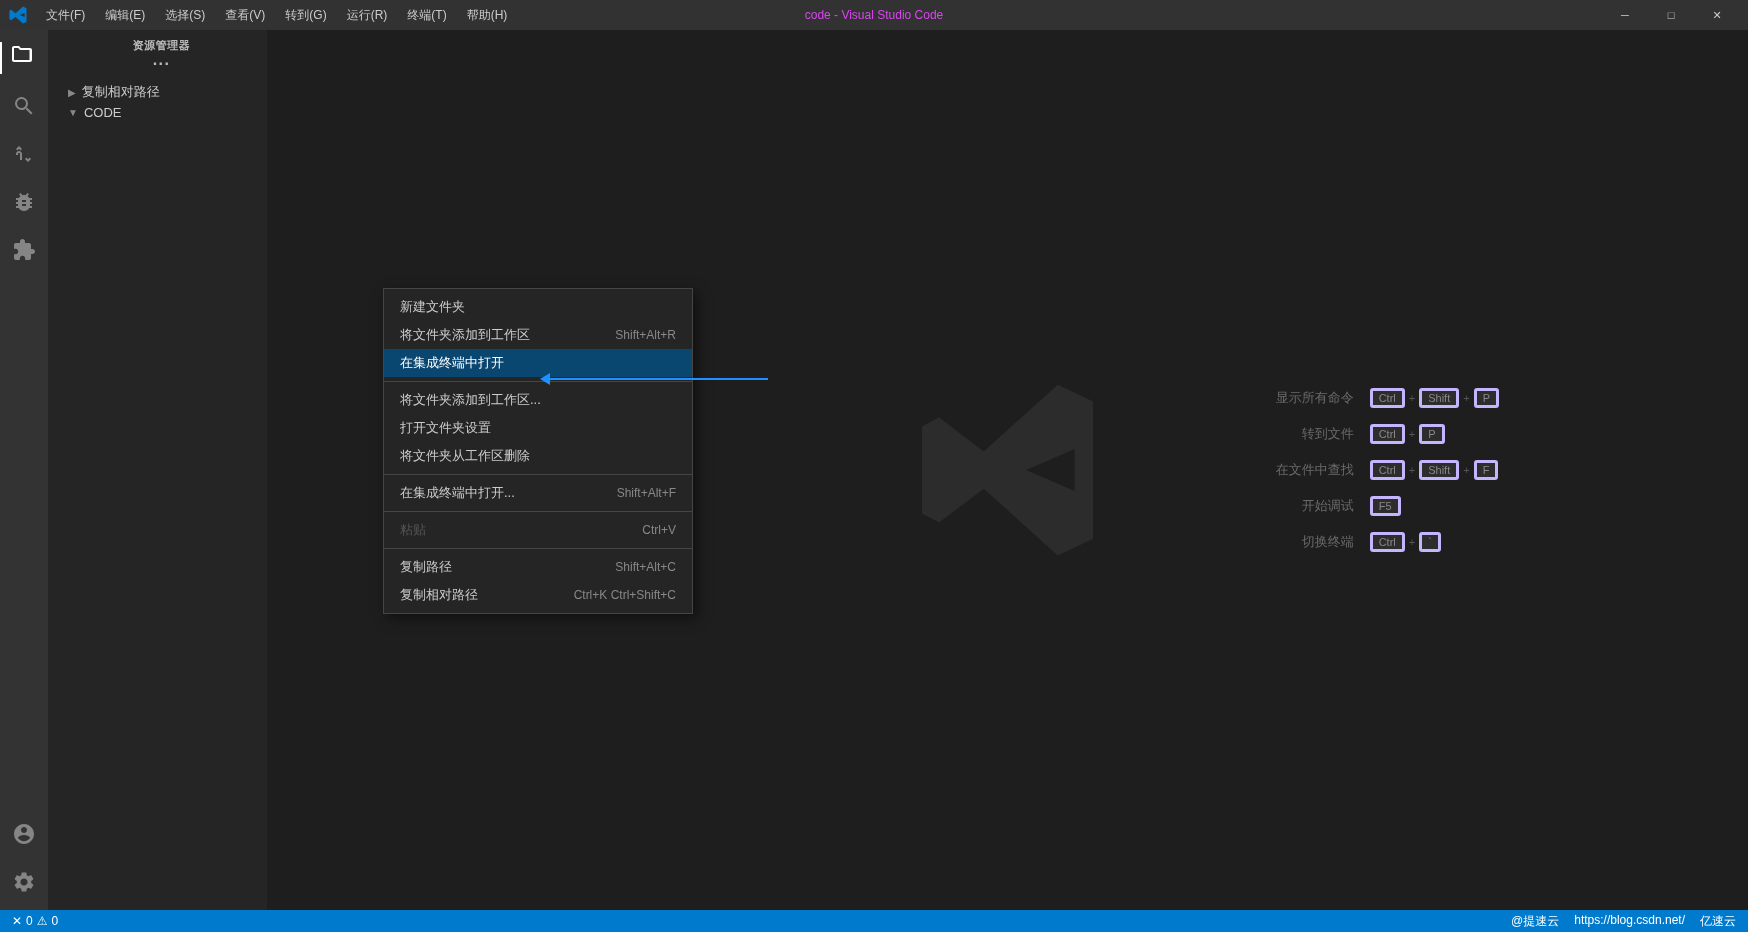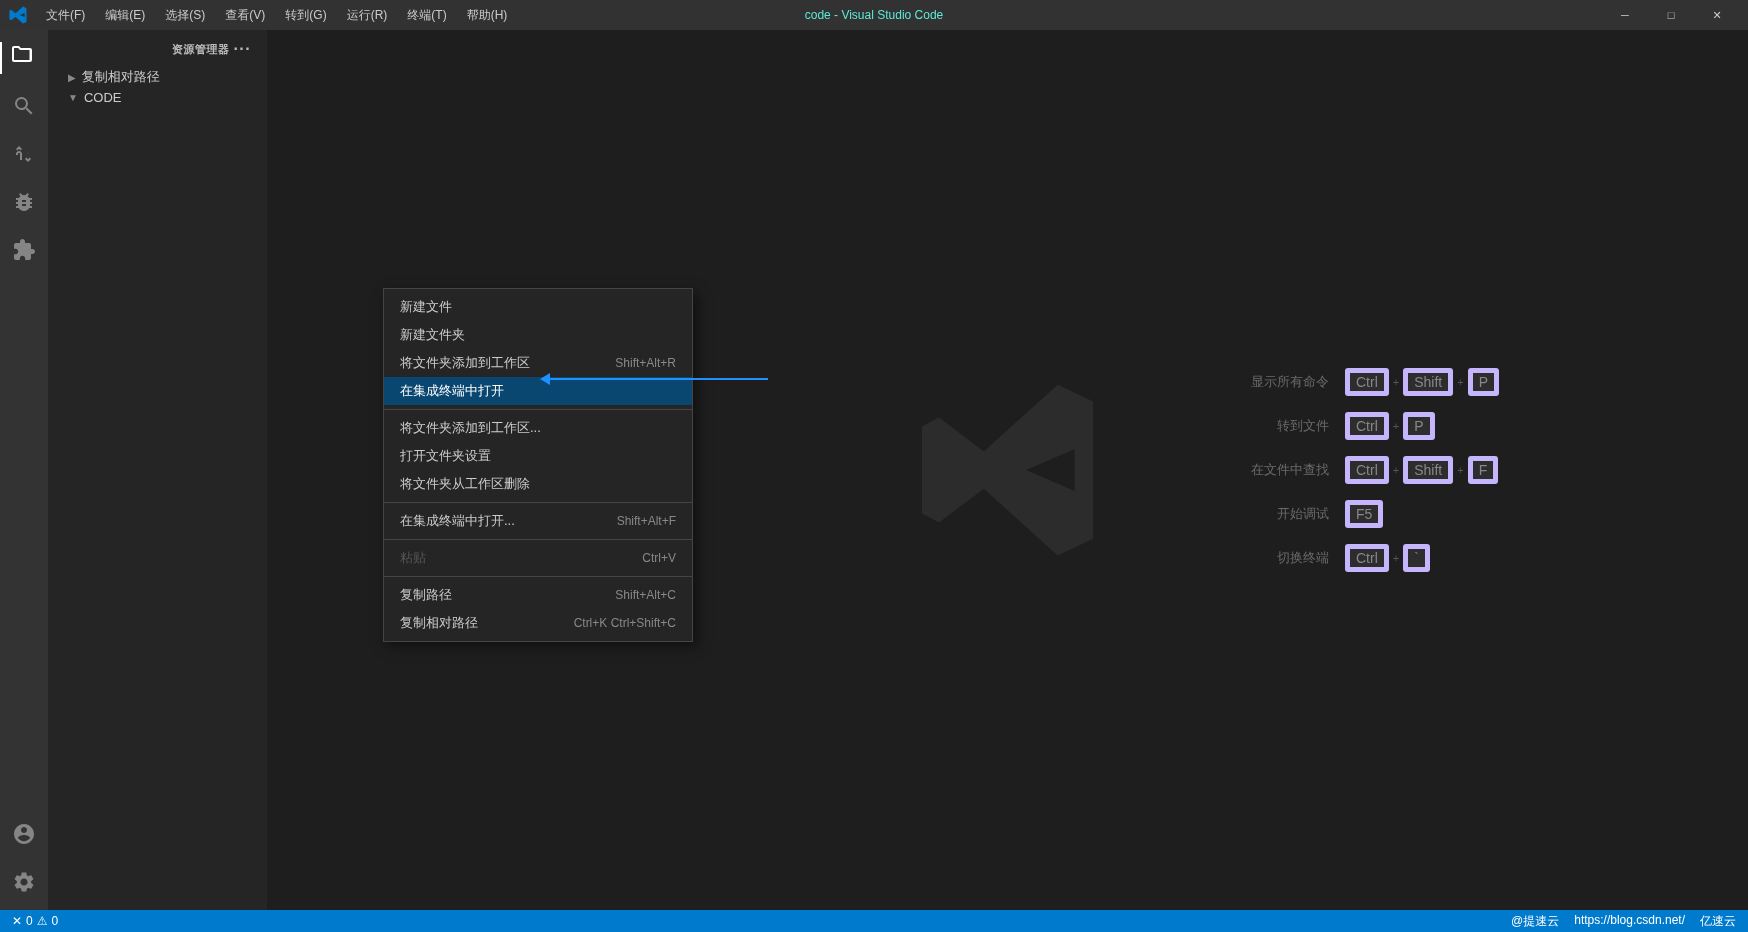--- a/index.html
+++ b/index.html
@@ -45,21 +45,21 @@
       padding: 4px 10px;
       cursor: pointer;
       font-size: 12px;
       color: #cccccc;
     }
     .titlebar-center {
       position: absolute;
       left: 50%;
       transform: translateX(-50%);
       font-size: 12px;
-      color: #5eead4;
+      color: #d946ef;
     }
     .titlebar-right {
       display: flex;
       align-items: center;
       gap: 0;
     }
     .win-btn {
       width: 46px;
       height: 30px;
       display: flex;
@@ -123,26 +123,27 @@
       width: 220px;
       background: #252526;
       display: flex;
       flex-direction: column;
       border-right: 1px solid #1e1e1e;
     }
     .sidebar-header {
       padding: 8px 12px 4px 20px;
       display: flex;
       align-items: center;
-      justify-content: flex-end;
+      justify-content: center;
       font-size: 11px;
       font-weight: 700;
       color: #bbbbbb;
       letter-spacing: 0.5px;
       text-transform: uppercase;
+      flex-direction: column;
     }
     .sidebar-more {
       cursor: pointer;
       color: #bbbbbb;
       font-size: 16px;
       padding: 2px 4px;
     }
     .sidebar-section {
       padding: 2px 0;
     }
@@ -204,24 +205,24 @@
       text-align: right;
       min-width: 100px;
     }
     .kbd-group {
       display: flex;
       align-items: center;
       gap: 4px;
     }
     .kbd {
       background: #2d2d2d;
-      border: 5px solid #c4b5fd;
+      border: 3px solid #c4b5fd;
       border-radius: 3px;
       padding: 1px 6px;
-      font-size: 14px;
+      font-size: 11px;
       color: #888;
     }
     .kbd-sep {
       color: #555;
       font-size: 11px;
     }
 
     
     .context-menu {
       position: absolute;
@@ -453,24 +454,20 @@
         <div class="kbd-group">
           <span class="kbd">Ctrl</span>
           <span class="kbd-sep">+</span>
           <span class="kbd">`</span>
         </div>
       </div>
     </div>
 
     <div class="context-menu">
       <div class="ctx-item">
-        <span>新建文件</span>
-        <span class="ctx-shortcut"></span>
-      </div>
-      <div class="ctx-item">
         <span>新建文件夹</span>
         <span class="ctx-shortcut"></span>
       </div>
       <div class="ctx-item">
         <span>将文件夹添加到工作区</span>
         <span class="ctx-shortcut">Shift+Alt+R</span>
       </div>
       <div class="ctx-item active-item">
         <span>在集成终端中打开</span>
         <span class="ctx-shortcut"></span>

